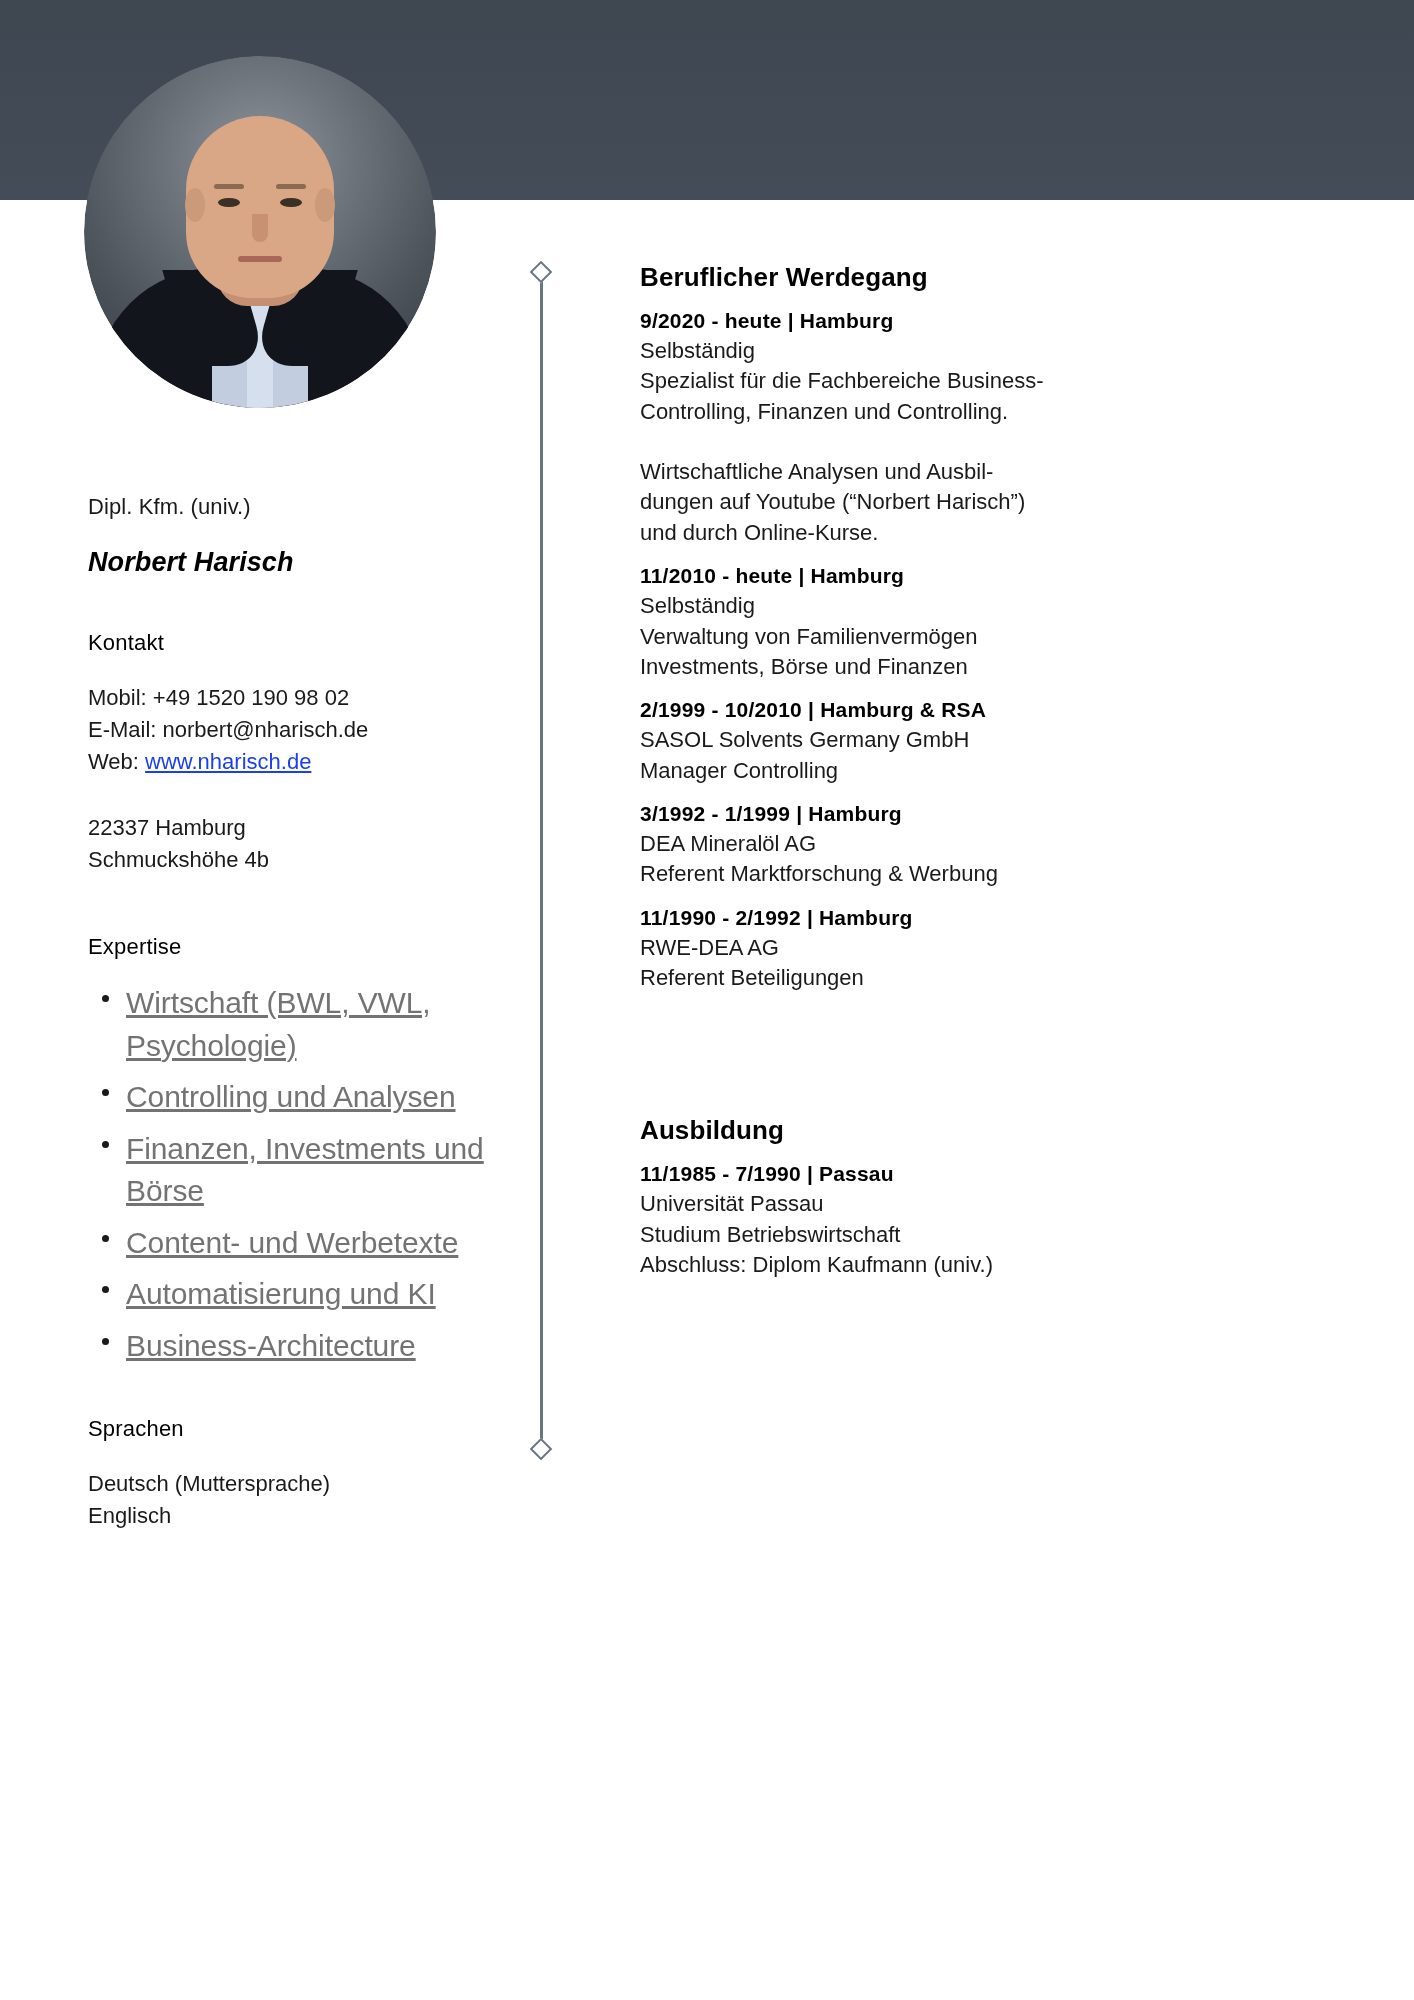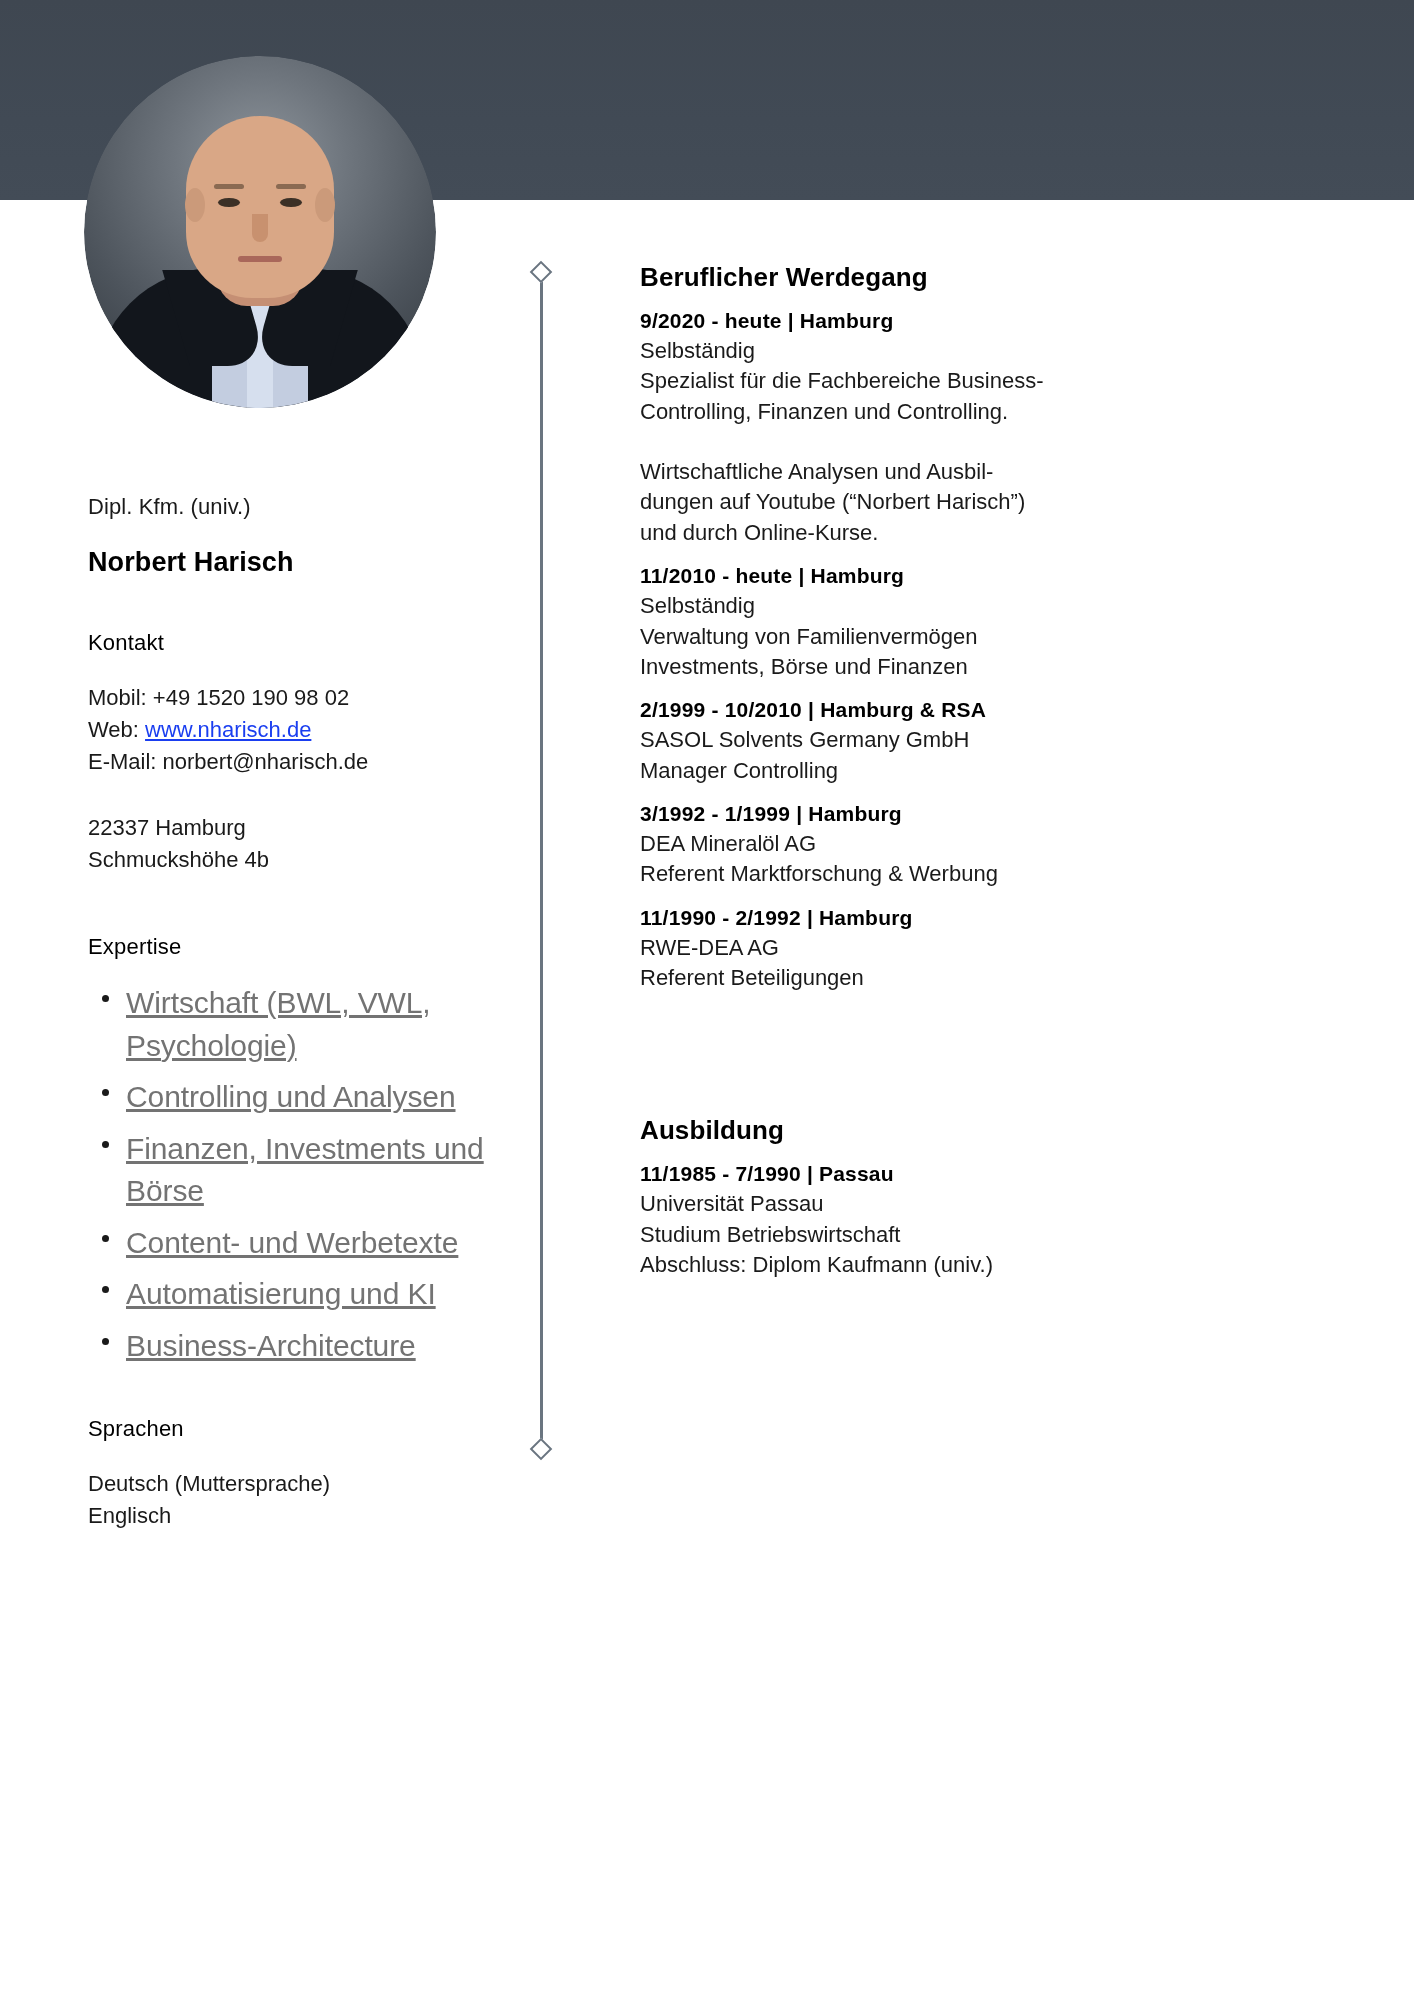--- a/index.html
+++ b/index.html
@@ -151,21 +151,21 @@
     position:absolute;
     left:88px; top:492px;
     width:430px;
   }
   .subtitle {
     font-size:22px; color:#1a1a1a;
     line-height:1.34; letter-spacing:.1px;
   }
   .name {
     font-size:27px; font-weight:bold; color:#000;
-    margin-top:26px; letter-spacing:.1px;
+    margin-top:26px; letter-spacing:.1px;font-style:italic;
   }
   .sec-head {
     font-size:22px; font-weight:normal; color:#000;
     letter-spacing:.2px;
   }
   .kontakt-head { margin-top:52px; }
   .body-line {
     font-size:22px; color:#1a1a1a;
     line-height:1.45;
   }
@@ -254,22 +254,22 @@
   <div class="tl-diamond tl-bottom"></div>
 
   <div class="left-col">
 
     <div class="subtitle">Dipl. Kfm. (univ.)</div>
     <div class="name">Norbert Harisch</div>
 
     <div class="sec-head kontakt-head">Kontakt</div>
     <div class="contact-block">
       <div class="body-line">Mobil: +49 1520 190 98 02</div>
+      <div class="body-line">E-Mail: norbert@nharisch.de</div>
       <div class="body-line"><span>Web: </span><span class="weblink">www.nharisch.de</span></div>
-      <div class="body-line">E-Mail: norbert@nharisch.de</div>
     </div>
     <div class="address-block">
       <div class="body-line">22337 Hamburg</div>
       <div class="body-line">Schmuckshöhe 4b</div>
     </div>
 
     <div class="sec-head expertise-head">Expertise</div>
     <ul class="exp-list">
       <li>Wirtschaft (BWL, VWL, Psychologie)</li>
       <li>Controlling und Analysen</li>

